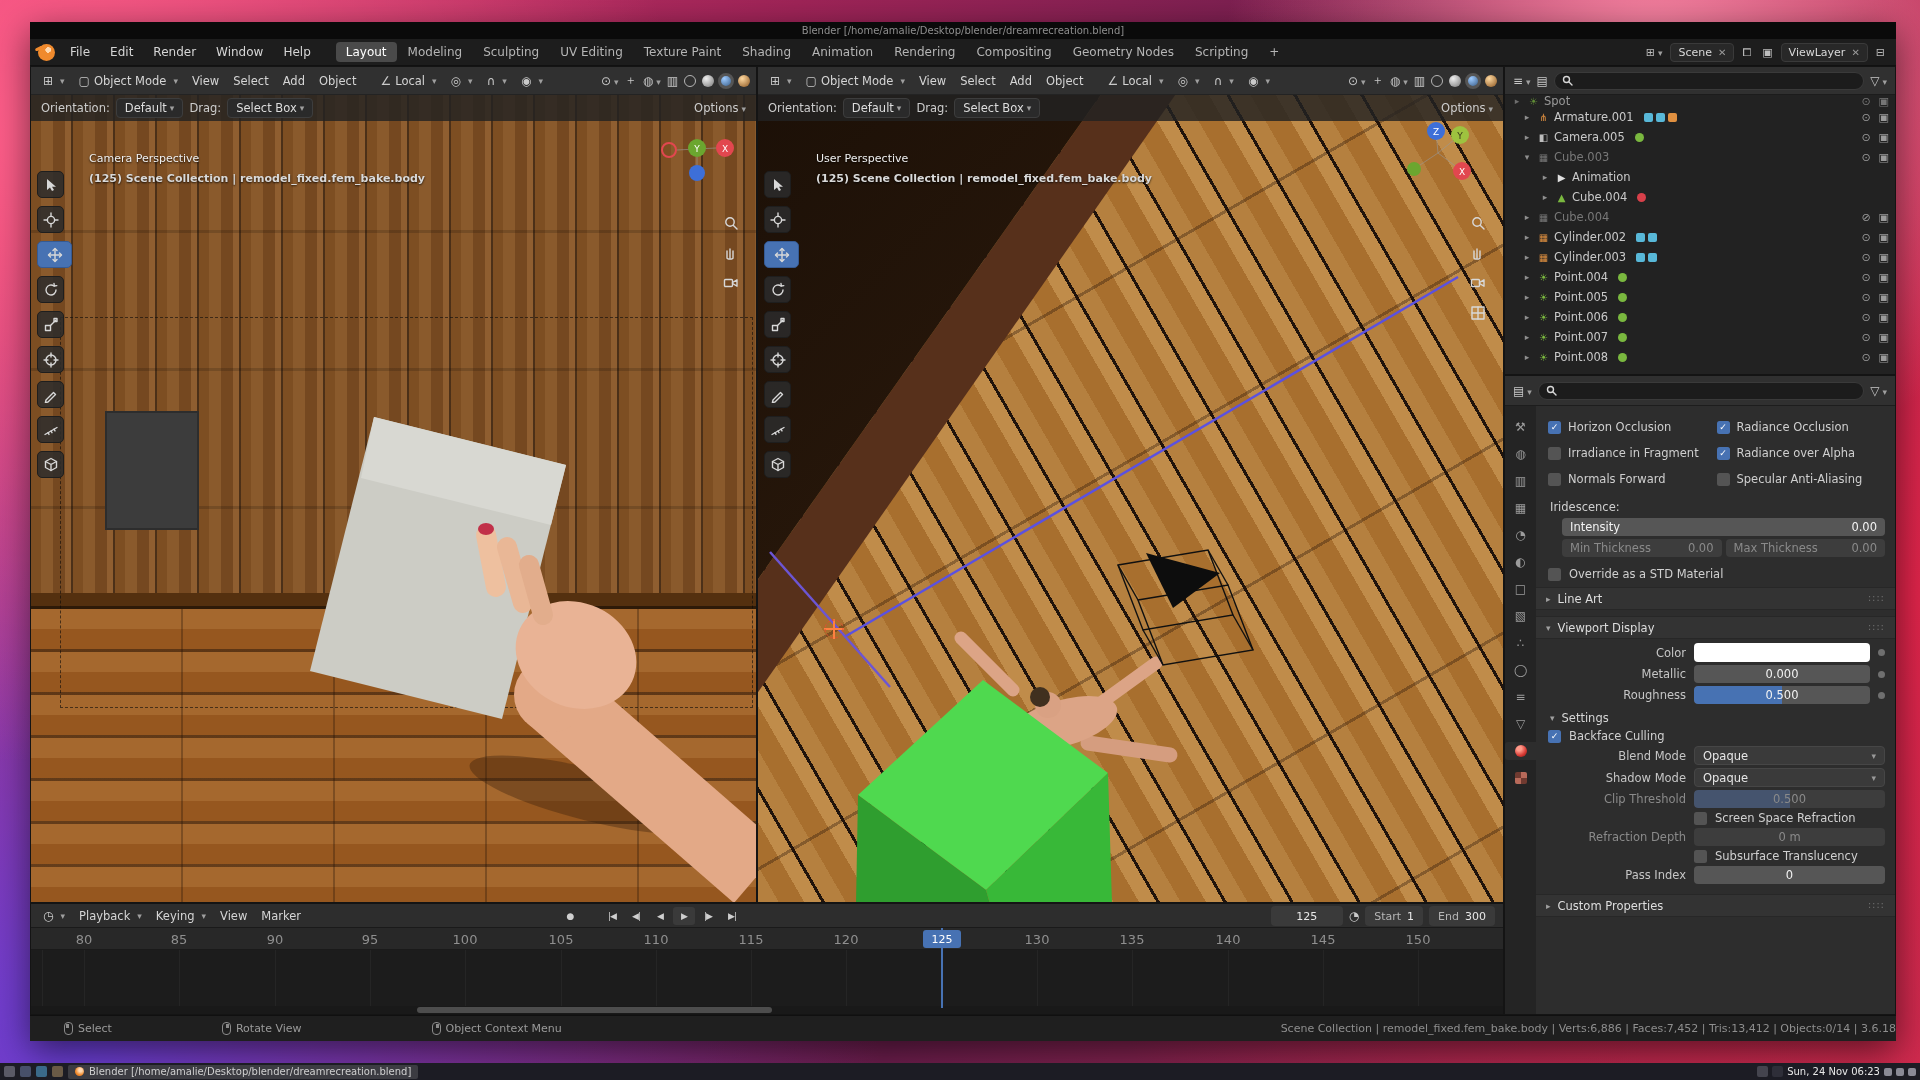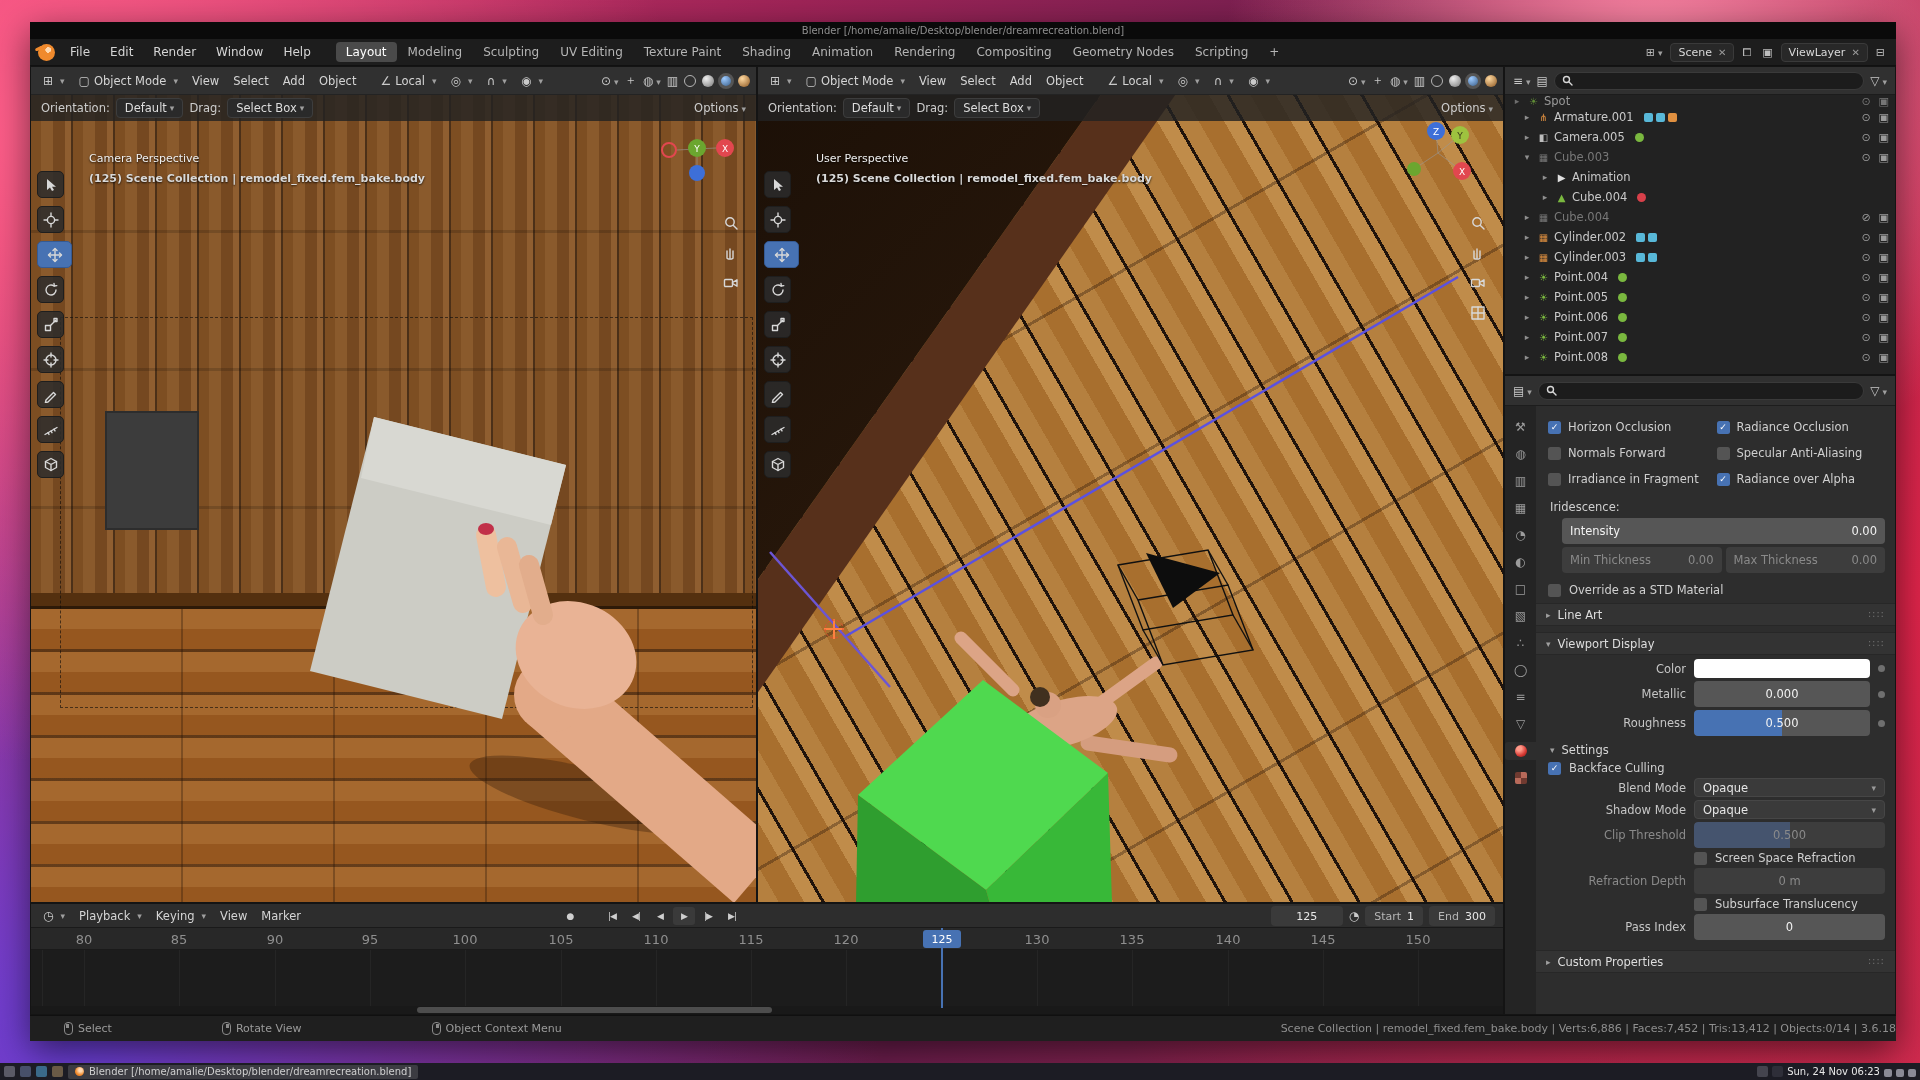--- a/index.html
+++ b/index.html
@@ -90,21 +90,21 @@
 .ptab.active{background:#2d2d2d;width:31px}
 .sphere-red{width:12px;height:12px;border-radius:50%;background:radial-gradient(circle at 35% 30%,#ff9a8a 0 20%,#d83a34 60%,#7a1512 100%)}
 .sphere-chk{width:12px;height:12px;border-radius:2px;background:conic-gradient(#b86a5a 0 25%,#703a30 0 50%,#b86a5a 0 75%,#703a30 0)}
 .p-header{position:absolute;top:0;left:0;right:0;height:30px;background:#303030;border-bottom:1px solid #1d1d1d;display:flex;align-items:center;gap:6px;padding:0 8px}
 .p-content{position:absolute;left:31px;top:30px;right:0;bottom:0;padding:8px 10px 0 12px;font-size:11.5px}
 .cb{width:13px;height:13px;background:#545454;border-radius:2.5px;display:inline-flex;align-items:center;justify-content:center;flex:none}
 .cb.on{background:#4772b3}
 .cb.on::after{content:"✓";color:#fff;font-size:9px}
 .checkrow{display:flex;height:26px;align-items:center}
 .checkcell{width:50%;display:flex;align-items:center;gap:7px;color:#cfcfcf}
-.pfield{flex:1;height:26px;background:#565656;border-radius:4px;display:flex;align-items:center;justify-content:center;color:#f2f2f2;position:relative;overflow:hidden}
+.pfield{flex:1;height:18px;background:#565656;border-radius:4px;display:flex;align-items:center;justify-content:center;color:#f2f2f2;position:relative;overflow:hidden}
 .pfield.lv{justify-content:space-between;padding:0 8px}
 .pfield.dis{background:#3d3d3d;color:#8a8a8a}
 .fill{position:absolute;left:0;top:0;bottom:0;background:#4772b3;border-radius:4px 0 0 4px}
 .fval{position:relative;z-index:1}
 .prow{display:flex;align-items:center;margin:3px 0;gap:8px}
 .plabel{width:138px;text-align:right;color:#c6c6c6;flex:none}
 .pdrop{flex:1;height:19px;background:#3a3a3a;border:1px solid #464646;border-radius:4px;display:flex;align-items:center;justify-content:space-between;padding:0 8px;color:#e6e6e6}
 .sect{height:23px;display:flex;align-items:center;gap:7px;background:#333;border-top:1px solid #272727;border-bottom:1px solid #272727;margin:6px -10px 4px -12px;padding:0 10px;color:#dedede}
 .sect .tri{color:#9f9f9f;font-size:9px}
 .sect .grip{margin-left:auto;color:#6f6f6f;letter-spacing:2px;font-size:10px}
@@ -113,21 +113,21 @@
 .swatch{flex:1;height:19px;border-radius:4px;background:#fff}
 
 #statusbar{position:absolute;left:0;right:0;bottom:0;height:26px;background:#1f1f1f;border-top:1px solid #101010;display:flex;align-items:center;font-size:11px;color:#9a9a9a}
 .mouseico{width:9px;height:13px;border:1px solid #8a8a8a;border-radius:4px;display:inline-block;position:relative;margin-right:5px;vertical-align:-2px}
 .mouseico i{position:absolute;top:1px;width:3px;height:4px;background:#8a8a8a}
 .hint{display:flex;align-items:center}
 #taskbar{position:absolute;left:0;right:0;bottom:0;height:17px;background:#1c1c24;display:flex;align-items:center;padding:0 4px;gap:5px;font-size:10px;color:#cfcfcf}
 .tbico{width:11px;height:11px;border-radius:2px;background:#5a5a66}
 .tbentry{display:flex;align-items:center;gap:5px;background:rgba(255,255,255,.14);border-radius:2px;padding:1px 7px;height:14px}
 .tbdot{width:9px;height:9px;border-radius:50%;background:radial-gradient(circle at 60% 35%,#ffd9b0 0 20%,#f08a2d 60%,#d86a15 100%)}
-.tray{margin-left:auto;display:flex;align-items:flex-end;gap:4px}
+.tray{margin-left:auto;display:flex;align-items:center;gap:4px}
 .shade{width:12px;height:12px;border-radius:50%}
 </style>
 </head>
 <body>
 
 <div id="win">
 
   <div id="titlebar">
     <span>Blender [/home/amalie/Desktop/blender/dreamrecreation.blend]</span>
   </div>
@@ -792,35 +792,35 @@
               <span>Horizon Occlusion</span>
             </span>
           <span class="checkcell">
               <span class="cb on"></span>
               <span>Radiance Occlusion</span>
             </span>
         </div>
         <div class="checkrow">
           <span class="checkcell">
               <span class="cb"></span>
+              <span>Irradiance in Fragment</span>
+            </span>
+          <span class="checkcell">
+              <span class="cb on"></span>
+              <span>Radiance over Alpha</span>
+            </span>
+        </div>
+        <div class="checkrow">
+          <span class="checkcell">
+              <span class="cb"></span>
               <span>Normals Forward</span>
             </span>
           <span class="checkcell">
               <span class="cb"></span>
               <span>Specular Anti-Aliasing</span>
-            </span>
-        </div>
-        <div class="checkrow">
-          <span class="checkcell">
-              <span class="cb"></span>
-              <span>Irradiance in Fragment</span>
-            </span>
-          <span class="checkcell">
-              <span class="cb on"></span>
-              <span>Radiance over Alpha</span>
             </span>
         </div>
         <div style="margin:8px 0 4px 2px;color:#cfcfcf">Iridescence:</div>
         <div class="prow" style="margin-left:14px">
           <span class="pfield lv">
               <span>Intensity</span>
               <span>0.00</span>
             </span>
         </div>
         <div class="prow" style="margin-left:14px;gap:4px">

